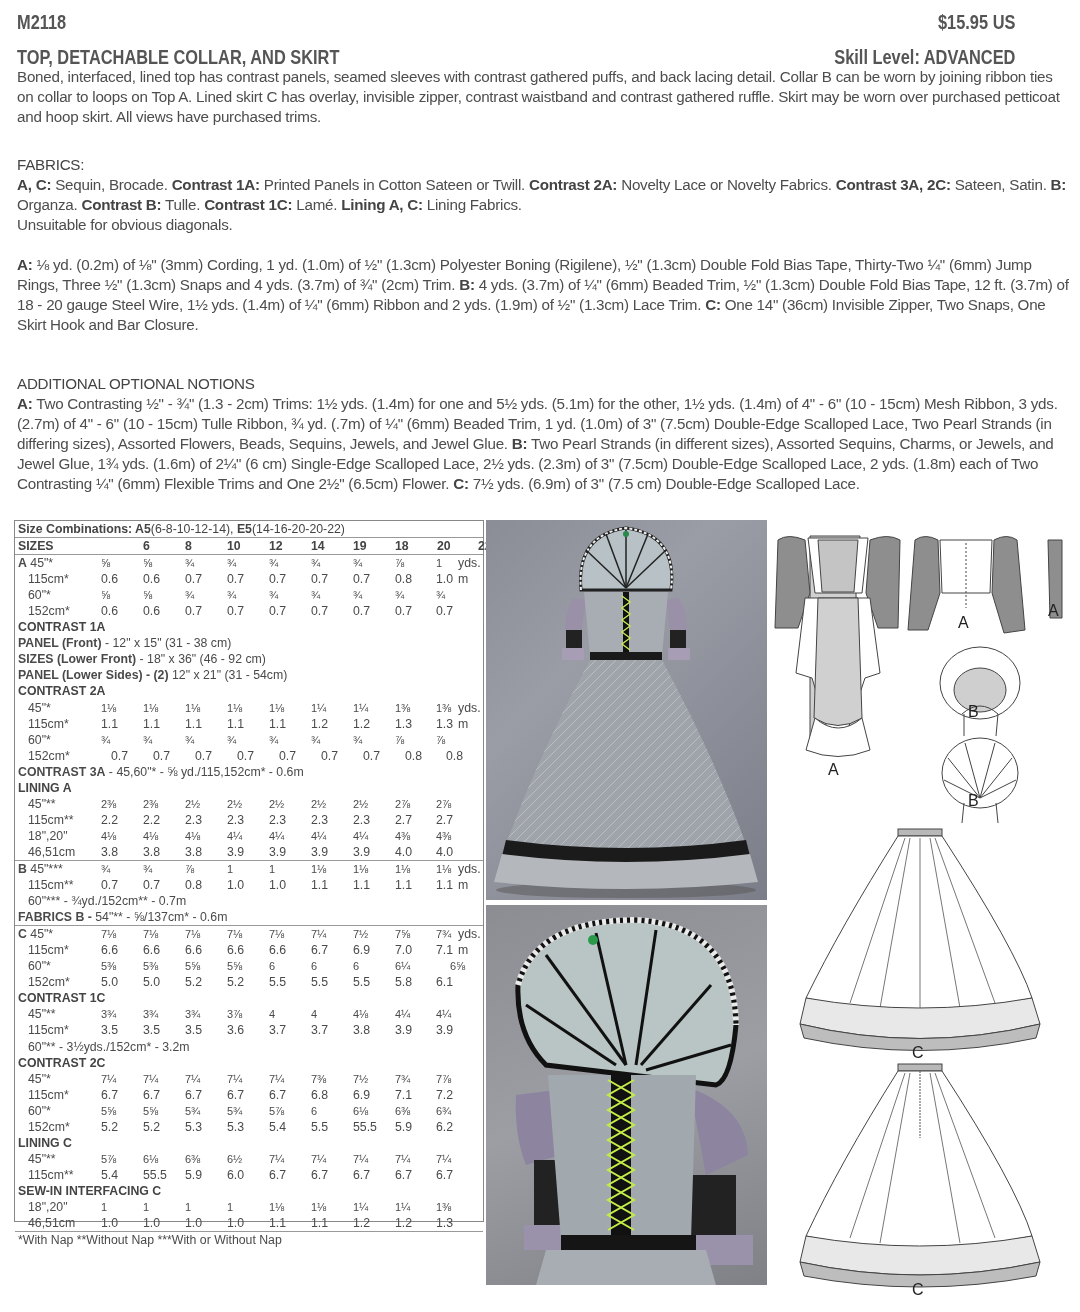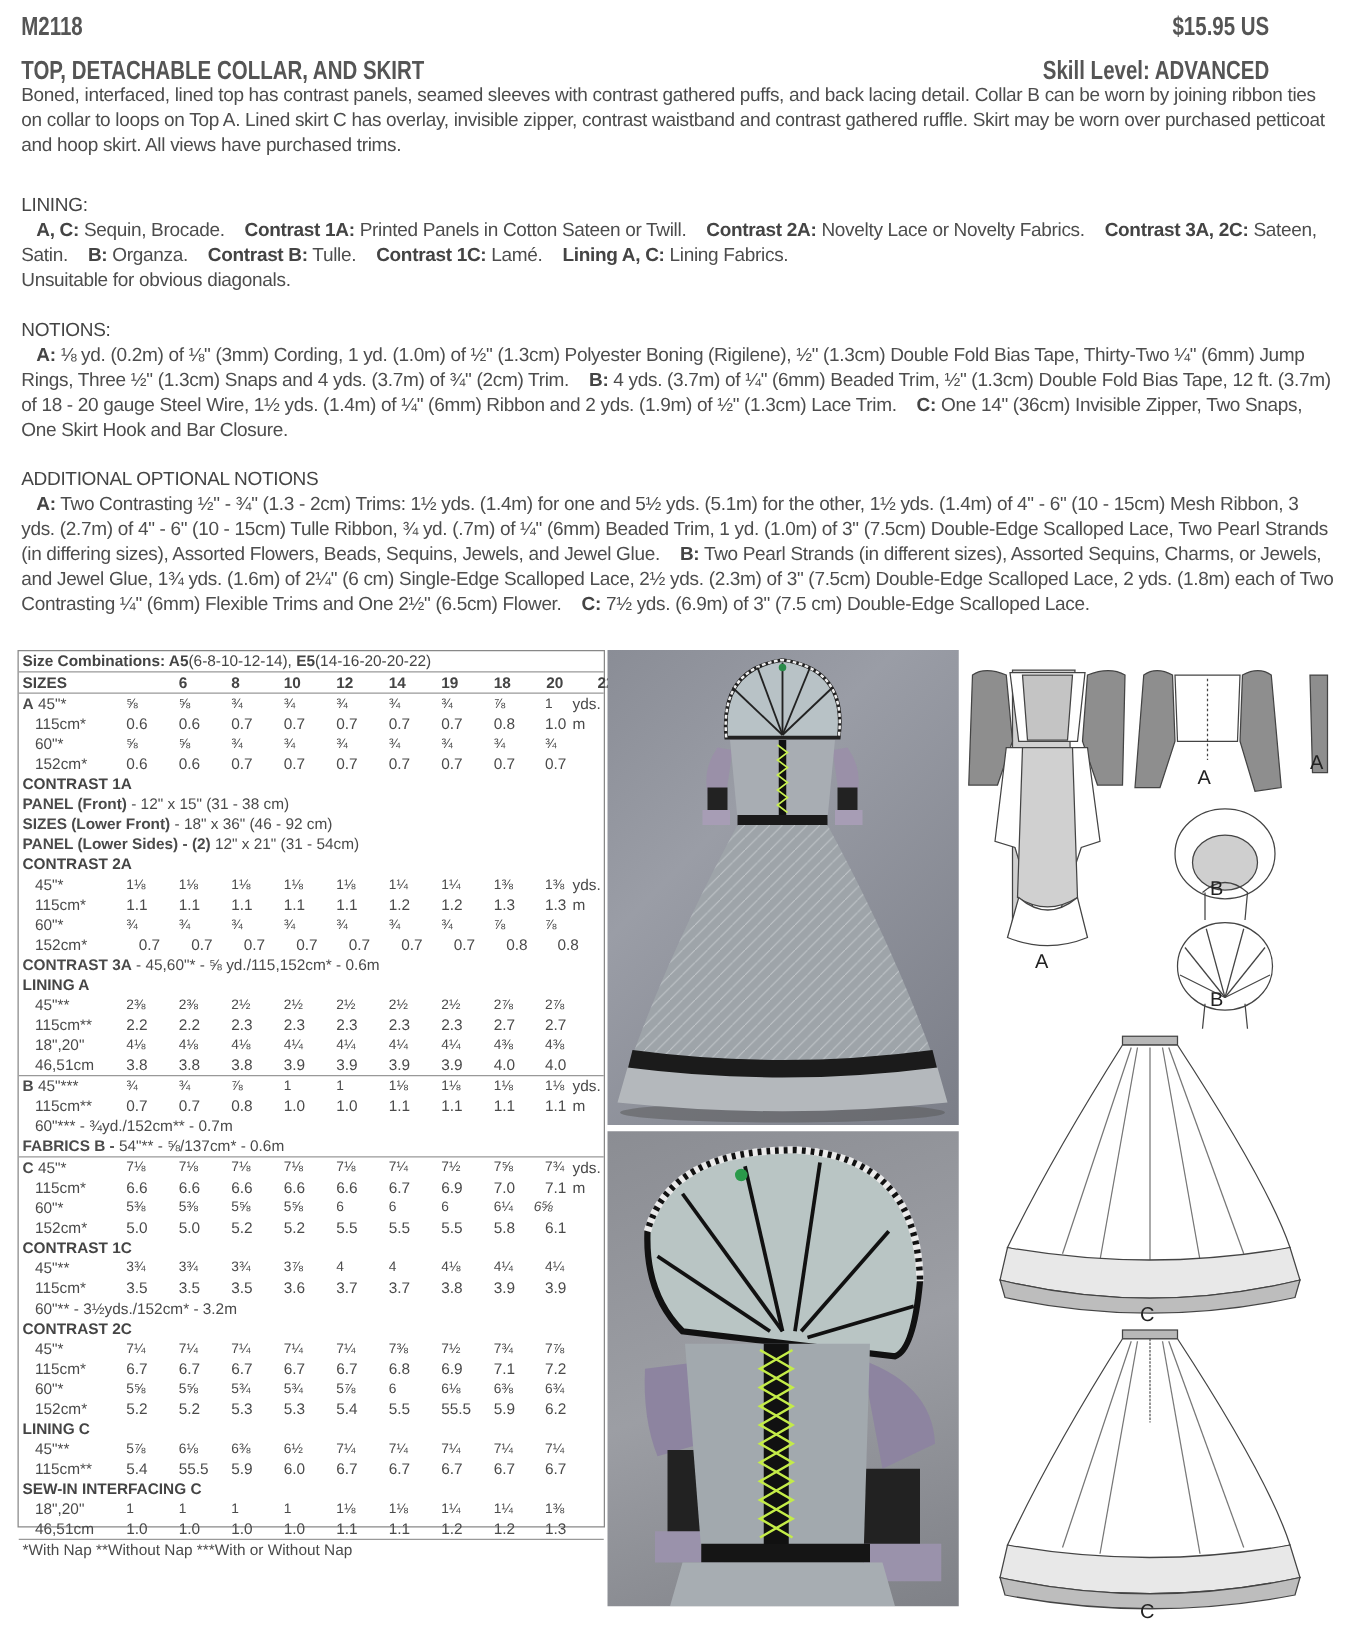--- a/index.html
+++ b/index.html
@@ -5,21 +5,21 @@
   html, body { margin: 0; padding: 0; background: #ffffff; }
   body { width: 1080px; height: 1312px; position: relative; overflow: hidden;
          font-family: "Liberation Sans", sans-serif; color: #4a4a4a; }
   .hdr { position: absolute; left: 17px; right: 15px; font-family: "Liberation Sans Narrow", "Liberation Sans", sans-serif;
          font-weight: bold; color: #555; letter-spacing: 0px; }
   .hdr-row { display: flex; justify-content: space-between; align-items: baseline; }
   #row1 { top: 10px; font-size: 21px; transform: scaleX(0.78); transform-origin: left top; width: 1280px; }
   #row2 { top: 45px; font-size: 21px; transform: scaleX(0.78); transform-origin: left top; width: 1280px; }
   .desc { position: absolute; left: 17px; width: 1052px; font-size: 15.2px; line-height: 20px; color: #4d4d4d;
           letter-spacing: -0.25px; }
-  .desc b { color: #444; margin-left: 12px; }
+  .desc b { color: #444; }
   .sec-title { font-size: 15.2px; color: #444; font-weight: normal; }
   #intro { top: 67px; }
   #fabrics { top: 155px; }
   #notions { top: 255px; }
   #additional { top: 374px; }
 
   
   #yardage { position: absolute; left: 14px; top: 520px; width: 470px; height: 702px;
              border: 1px solid #888; box-sizing: border-box; font-size: 12.3px; color: #4a4a4a; }
   #yardage .r { position: relative; height: 16.05px; line-height: 16px; white-space: nowrap; }
@@ -50,27 +50,26 @@
   <span>$15.95 US</span>
 </div>
 <div class="hdr hdr-row" id="row2">
   <span>TOP, DETACHABLE COLLAR, AND SKIRT</span>
   <span>Skill Level: ADVANCED</span>
 </div>
 
 <div class="desc" id="intro">Boned, interfaced, lined top has contrast panels, seamed sleeves with contrast gathered puffs, and back lacing detail. Collar B can be worn by joining ribbon ties on collar to loops on Top A. Lined skirt C has overlay, invisible zipper, contrast waistband and contrast gathered ruffle. Skirt may be worn over purchased petticoat and hoop skirt. All views have purchased trims.</div>
 
 <div class="desc" id="fabrics">
-  <div class="sec-title">LINING:</div>
+  <div class="sec-title">FABRICS:</div>
   <div id="fabrics-body"><b>A, C:</b><span> Sequin, Brocade. </span><b>Contrast 1A:</b><span> Printed Panels in Cotton Sateen or Twill. </span><b>Contrast 2A:</b><span> Novelty Lace or Novelty Fabrics. </span><b>Contrast 3A, 2C:</b><span> Sateen, Satin. </span><b>B:</b><span> Organza. </span><b>Contrast B:</b><span> Tulle. </span><b>Contrast 1C:</b><span> Lamé. </span><b>Lining A, C:</b><span> Lining Fabrics.</span></div>
   <div>Unsuitable for obvious diagonals.</div>
 </div>
 
 <div class="desc" id="notions">
-  <div class="sec-title">NOTIONS:</div>
   <div id="notions-body"><b>A:</b><span> ⅛ yd. (0.2m) of ⅛" (3mm) Cording, 1 yd. (1.0m) of ½" (1.3cm) Polyester Boning (Rigilene), ½" (1.3cm) Double Fold Bias Tape, Thirty-Two ¼" (6mm) Jump Rings, Three ½" (1.3cm) Snaps and 4 yds. (3.7m) of ¾" (2cm) Trim. </span><b>B:</b><span> 4 yds. (3.7m) of ¼" (6mm) Beaded Trim, ½" (1.3cm) Double Fold Bias Tape, 12 ft. (3.7m) of 18 - 20 gauge Steel Wire, 1½ yds. (1.4m) of ¼" (6mm) Ribbon and 2 yds. (1.9m) of ½" (1.3cm) Lace Trim. </span><b>C:</b><span> One 14" (36cm) Invisible Zipper, Two Snaps, One Skirt Hook and Bar Closure.</span></div>
 </div>
 
 <div class="desc" id="additional">
   <div class="sec-title">ADDITIONAL OPTIONAL NOTIONS</div>
   <div id="additional-body"><b>A:</b><span> Two Contrasting ½" - ¾" (1.3 - 2cm) Trims: 1½ yds. (1.4m) for one and 5½ yds. (5.1m) for the other, 1½ yds. (1.4m) of 4" - 6" (10 - 15cm) Mesh Ribbon, 3 yds. (2.7m) of 4" - 6" (10 - 15cm) Tulle Ribbon, ¾ yd. (.7m) of ¼" (6mm) Beaded Trim, 1 yd. (1.0m) of 3" (7.5cm) Double-Edge Scalloped Lace, Two Pearl Strands (in differing sizes), Assorted Flowers, Beads, Sequins, Jewels, and Jewel Glue. </span><b>B:</b><span> Two Pearl Strands (in different sizes), Assorted Sequins, Charms, or Jewels, and Jewel Glue, 1¾ yds. (1.6m) of 2¼" (6 cm) Single-Edge Scalloped Lace, 2½ yds. (2.3m) of 3" (7.5cm) Double-Edge Scalloped Lace, 2 yds. (1.8m) each of Two Contrasting ¼" (6mm) Flexible Trims and One 2½" (6.5cm) Flower. </span><b>C:</b><span> 7½ yds. (6.9m) of 3" (7.5 cm) Double-Edge Scalloped Lace.</span></div>
 </div>
 
 <div id="yardage">
   <div class="r sep">
@@ -321,21 +320,21 @@
       <div class="r">
         <span class="lbl ind"><span>60"*</span></span>
         <span class="c frac" style="left: 86px;">5⅜</span>
         <span class="c frac" style="left: 128px;">5⅜</span>
         <span class="c frac" style="left: 170px;">5⅝</span>
         <span class="c frac" style="left: 212px;">5⅝</span>
         <span class="c frac" style="left: 254px;">6</span>
         <span class="c frac" style="left: 296px;">6</span>
         <span class="c frac" style="left: 338px;">6</span>
         <span class="c frac" style="left: 380px;">6¼</span>
-        <span class="c frac" style="left: 412px; font-style: italic;">6⅝</span>
+        <span class="c frac" style="left: 435px;">6⅝</span>
       </div>
       <div class="r">
         <span class="lbl ind"><span>152cm*</span></span>
         <span class="c" style="left: 86px;">5.0</span>
         <span class="c" style="left: 128px;">5.0</span>
         <span class="c" style="left: 170px;">5.2</span>
         <span class="c" style="left: 212px;">5.2</span>
         <span class="c" style="left: 254px;">5.5</span>
         <span class="c" style="left: 296px;">5.5</span>
         <span class="c" style="left: 338px;">5.5</span>

